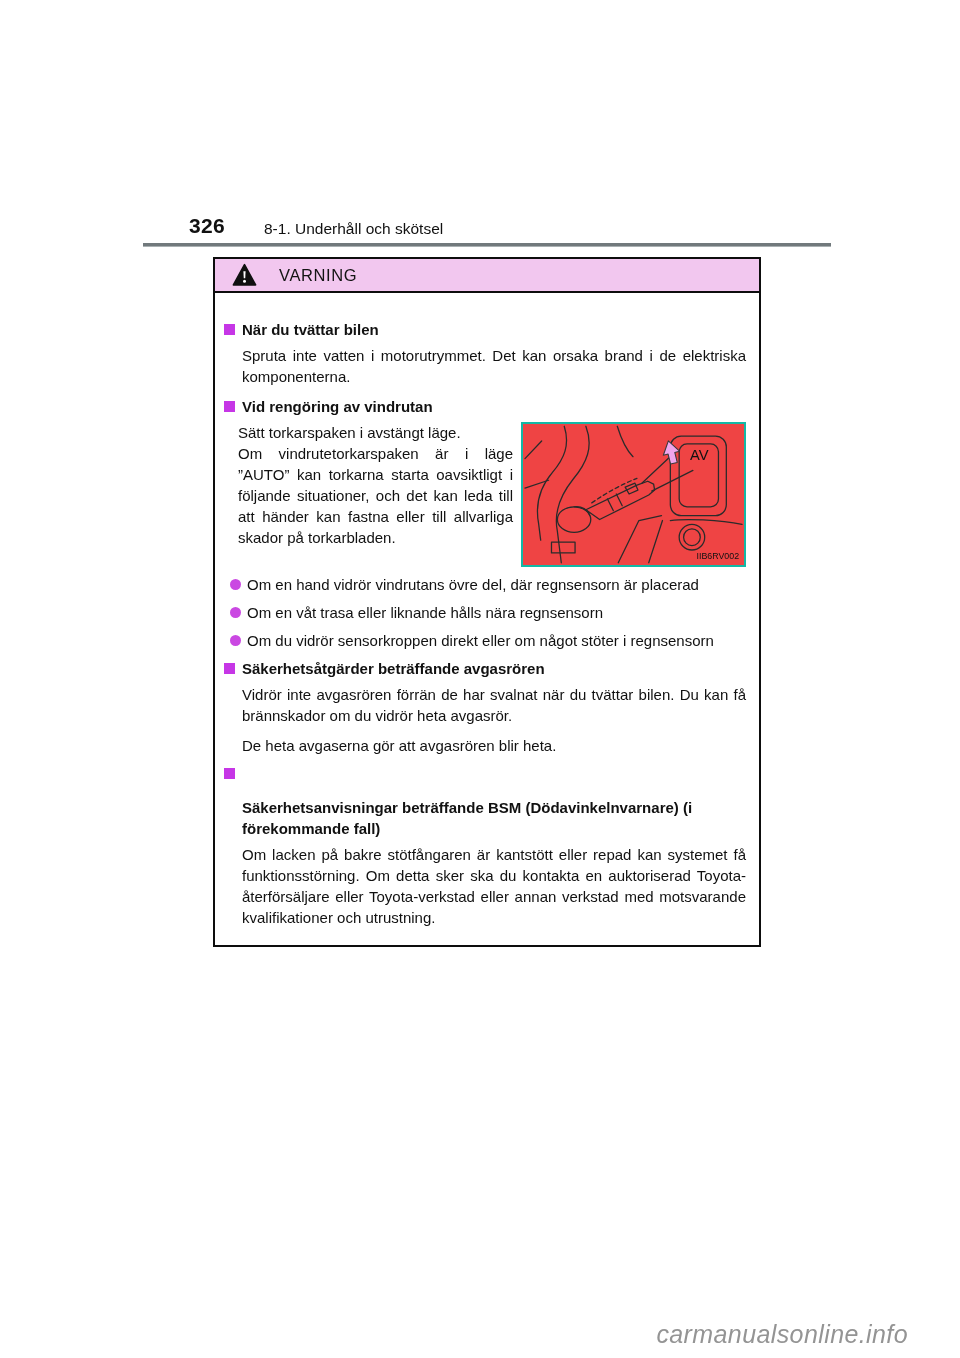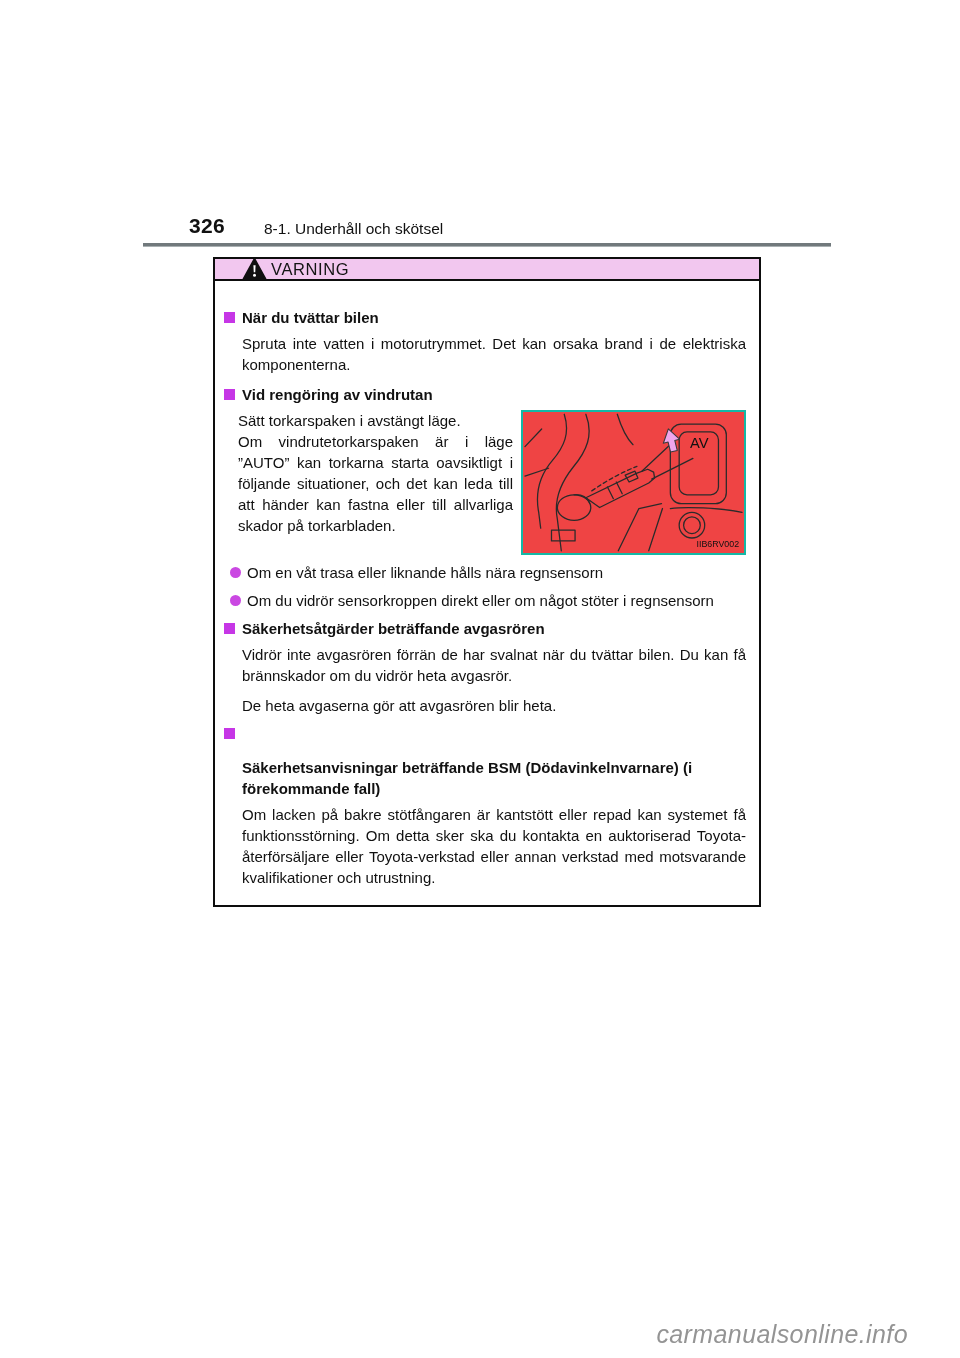--- a/index.html
+++ b/index.html
@@ -29,25 +29,25 @@
   }
 
   
   .wbox {
     position: absolute; left: 213px; top: 257px;
     width: 548px;
     border: 2px solid #0d0d0d;
     background: #fff;
   }
   .wbox-header {
-    height: 22px;
+    height: 34px;
     background: #f2c7ef;
     border-bottom: 2px solid #0d0d0d;
     display: flex; align-items: center;
-    padding-left: 27px; gap: 4px;
+    padding-left: 17px; gap: 22px;
   }
   .wbox-title {
     font-size: 16.5px; letter-spacing: 0.6px; color: #141414;
   }
   .wbox-content {
     padding: 24px 13px 15px 9px;
     font-size: 15px; line-height: 21px;
   }
 
   .sec-heading {
@@ -170,20 +170,24 @@
           </g>
           <text x="170" y="35" font-size="15" fill="#111">AV</text>
           <text x="220" y="136" font-size="9" fill="#111" text-anchor="end">IIB6RV002</text>
         </svg>
       </div>
     </div>
 
     <ul class="dot-list">
       <li>
         <span class="rd-bullet"></span>
+        <span>Om en hand vidrör vindrutans övre del, där regnsensorn är placerad</span>
+      </li>
+      <li>
+        <span class="rd-bullet"></span>
         <span>Om en våt trasa eller liknande hålls nära regnsensorn</span>
       </li>
       <li>
         <span class="rd-bullet"></span>
         <span>Om du vidrör sensorkroppen direkt eller om något stöter i regnsensorn</span>
       </li>
     </ul>
 
     <div class="sec-heading">
       <span class="sq-bullet"></span>

